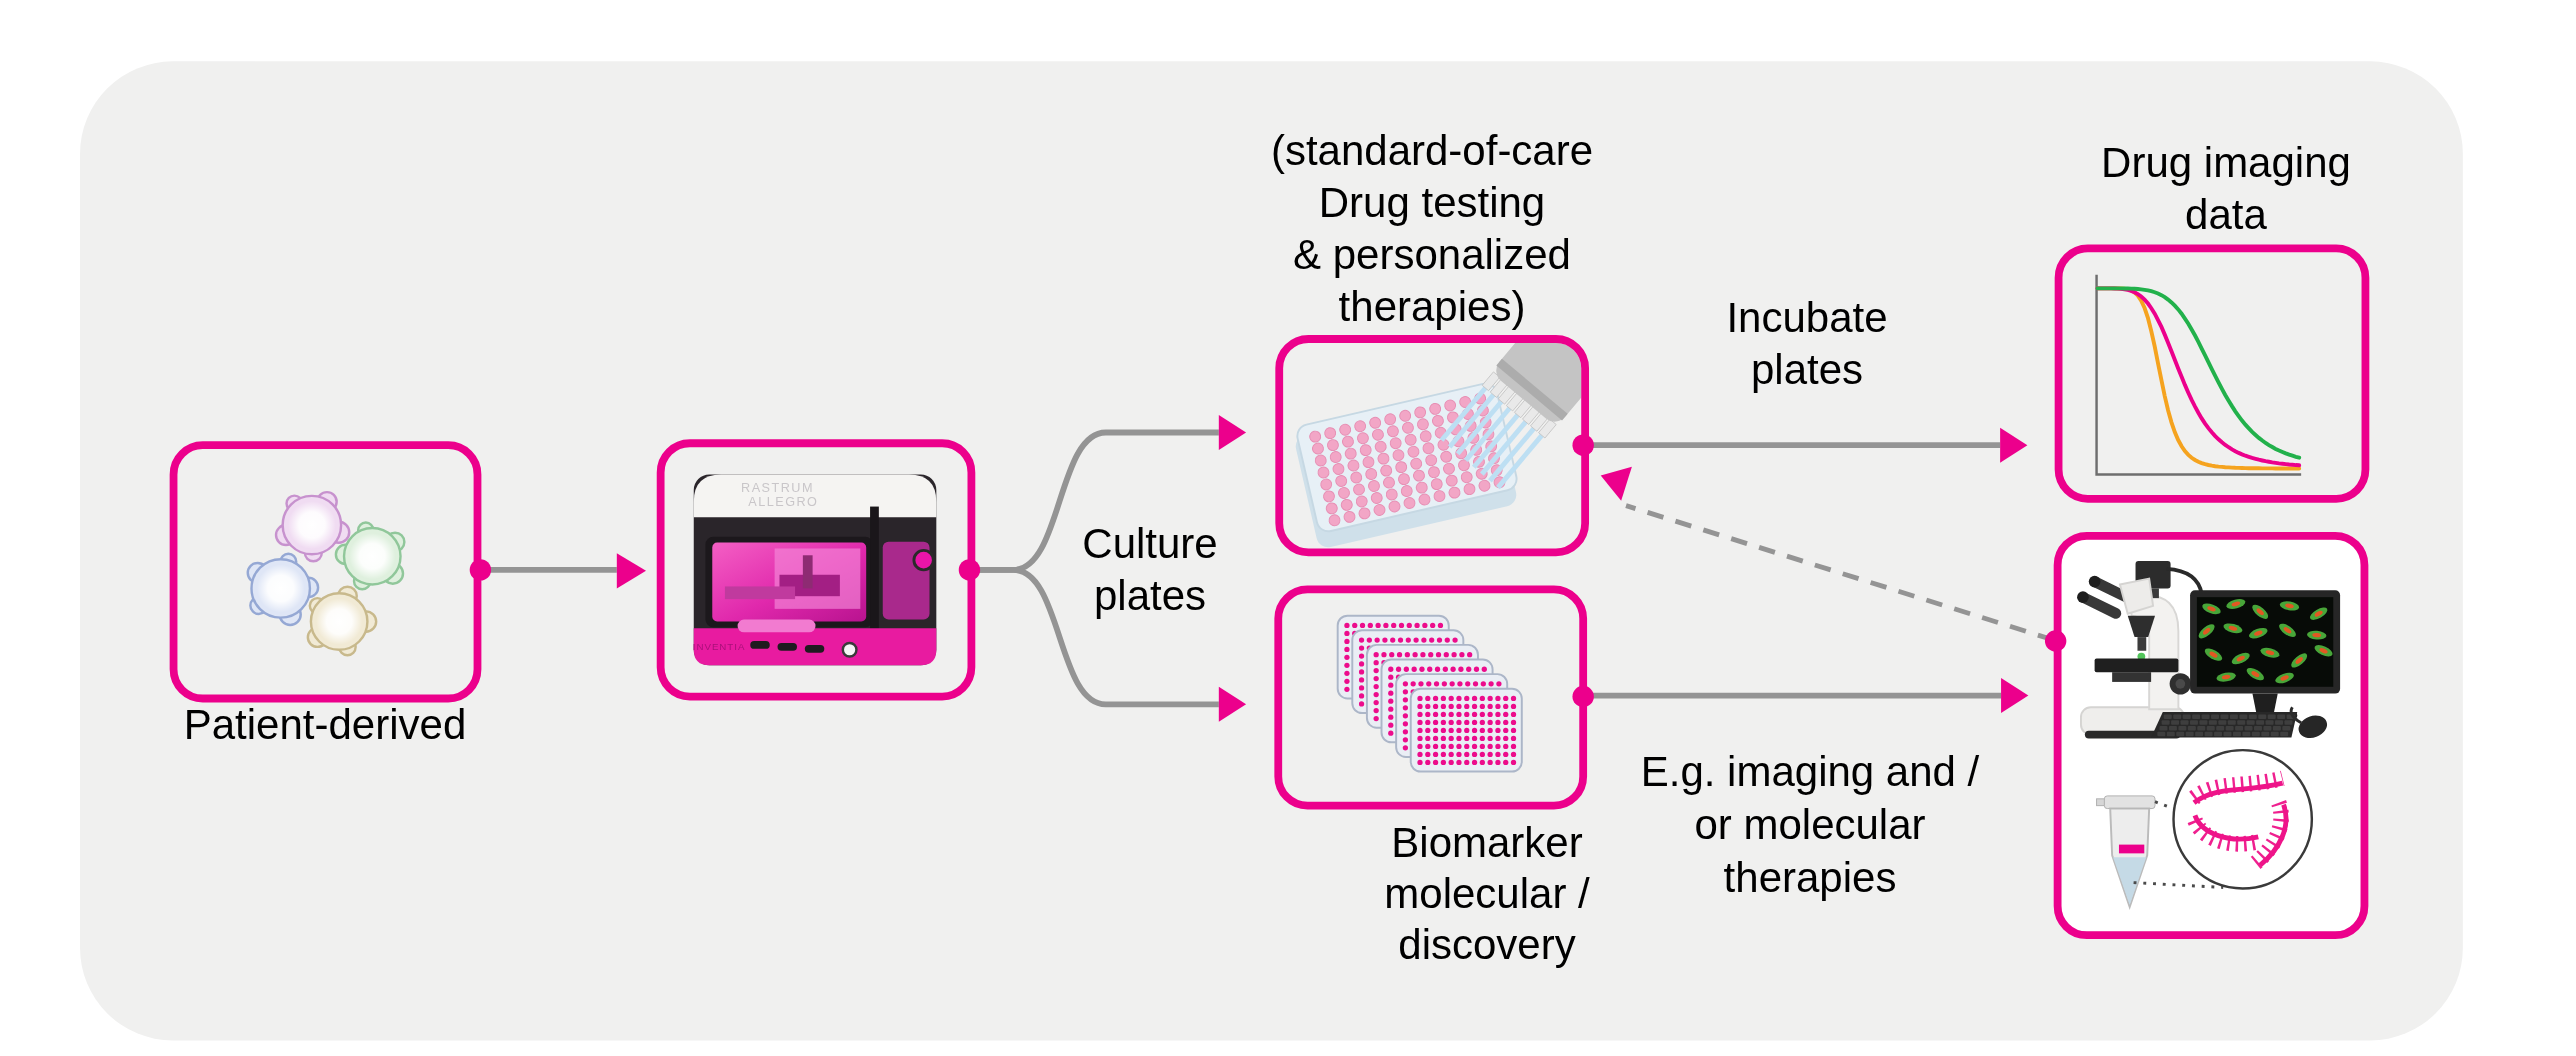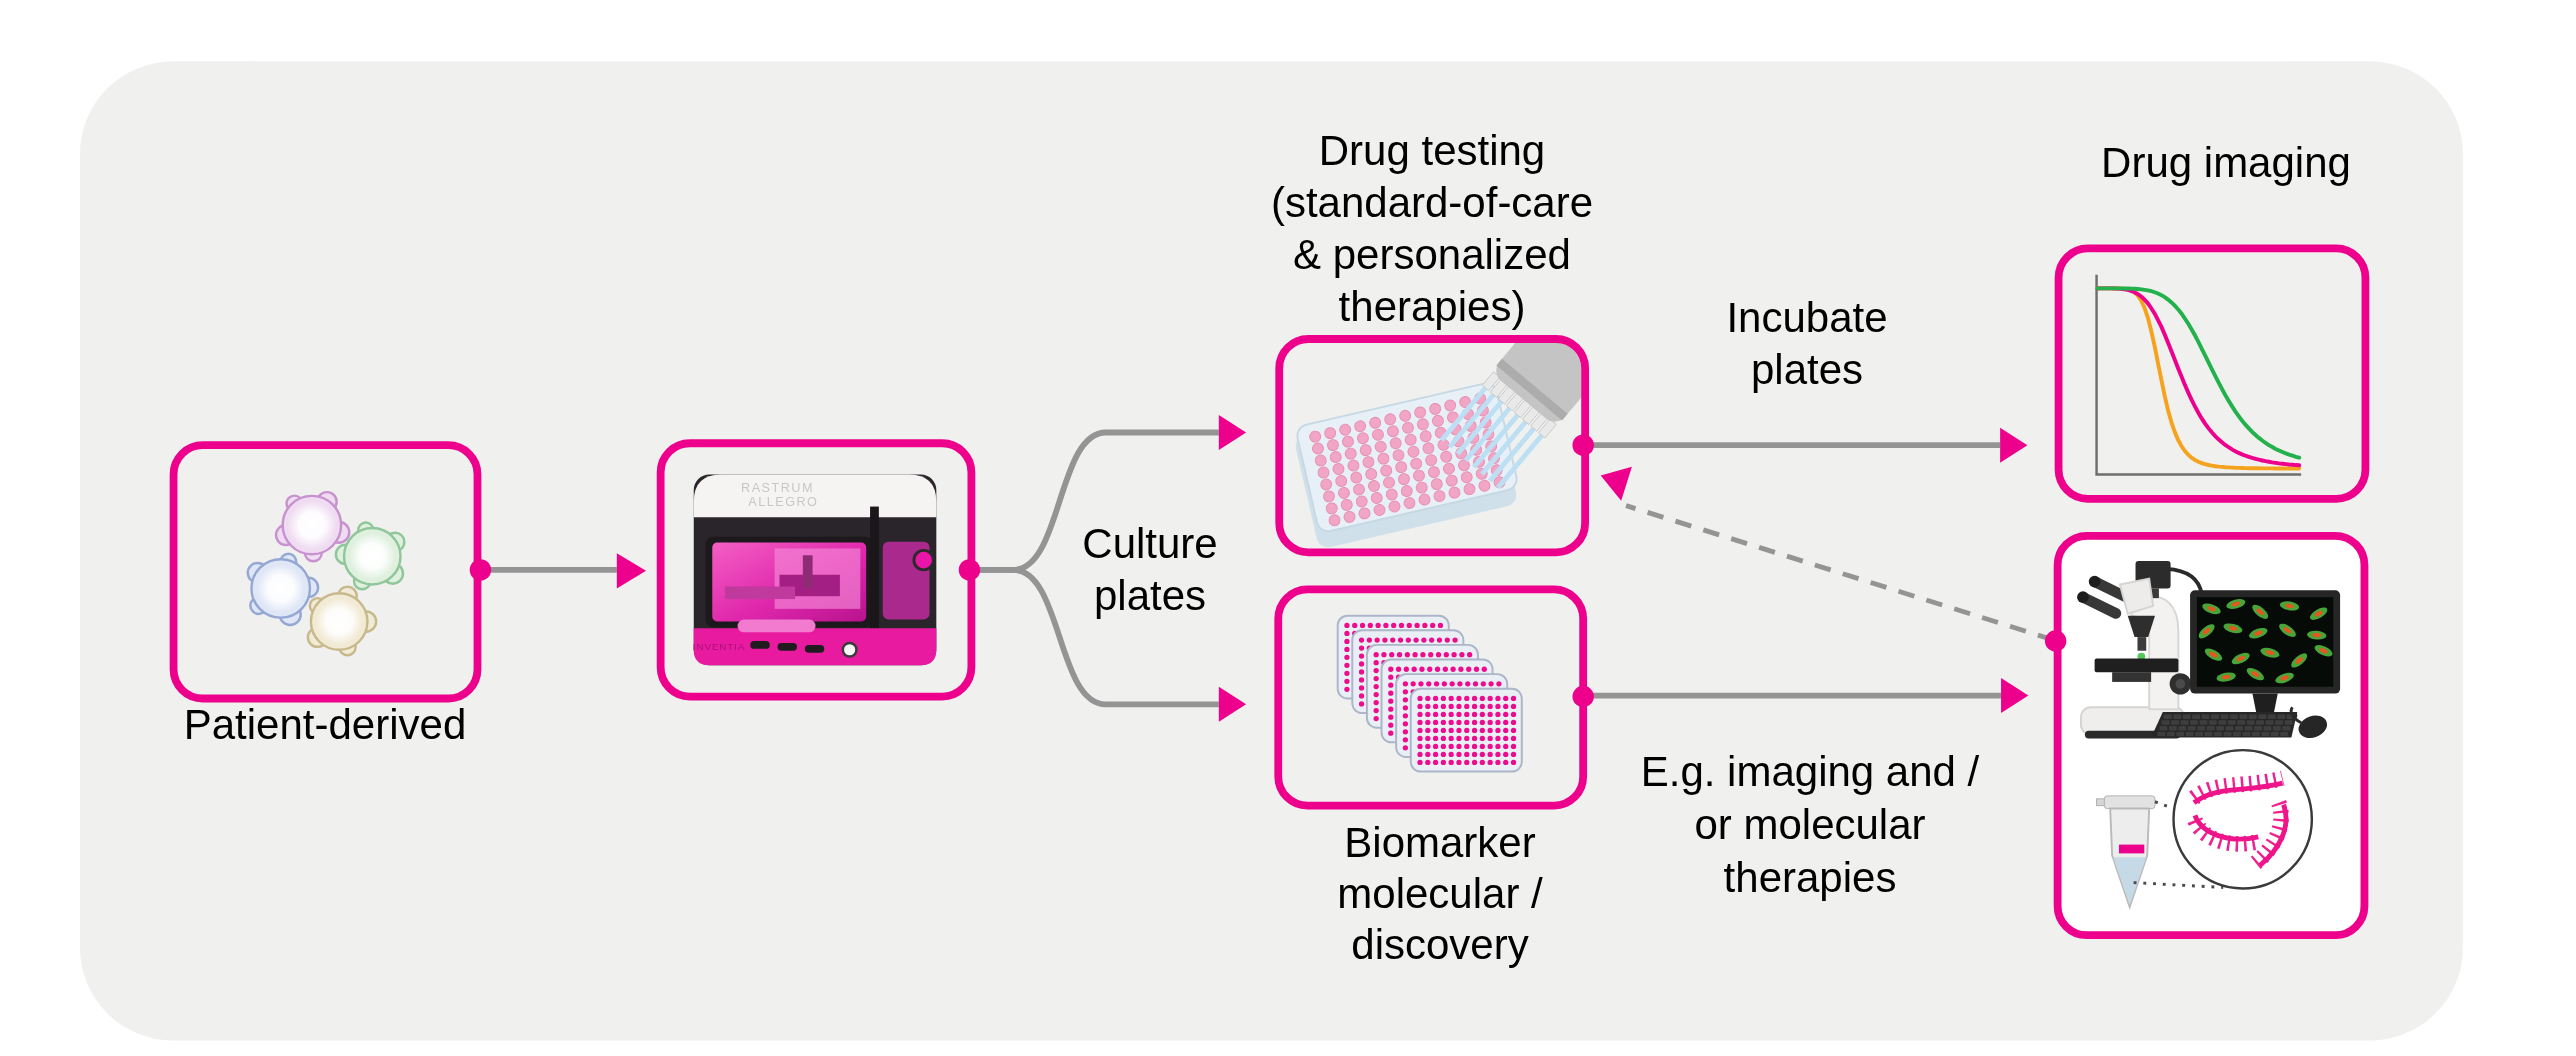--- a/index.html
+++ b/index.html
@@ -1181,46 +1181,47 @@
     <circle cx="2110" cy="658" r="11"></circle>
   </g>
 </svg>
 
 <div class="lbl" style="left:325px;top:699px">
   <div class="ln">Patient-derived</div>
 </div>
 
 
 <div class="lbl" style="left:1432px;top:125px">
+  <div class="ln">(standard-of-care</div>
   <div class="ln">Drug testing</div>
-  <div class="ln">(standard-of-care</div>
   <div class="ln">&amp; personalized</div>
   <div class="ln">therapies)</div>
 </div>
 
 <div class="lbl" style="left:1150px;top:518px">
   <div class="ln">Culture</div>
   <div class="ln">plates</div>
 </div>
 
 <div class="lbl" style="left:1807px;top:292px">
   <div class="ln">Incubate</div>
   <div class="ln">plates</div>
 </div>
 
-<div class="lbl lh52" style="left:1440px;top:817px">
+<div class="lbl lh52" style="left:1487px;top:817px">
   <div class="ln">Biomarker</div>
   <div class="ln">molecular /</div>
   <div class="ln">discovery</div>
 </div>
 
 <div class="lbl lh54" style="left:1810px;top:745px">
   <div class="ln">E.g. imaging and /</div>
   <div class="ln">or molecular</div>
   <div class="ln">therapies</div>
 </div>
 
 <div class="lbl" style="left:2226px;top:137px">
   <div class="ln">Drug imaging</div>
+  <div class="ln">data</div>
 </div>
 
 </div>
 
 
 </body></html>

